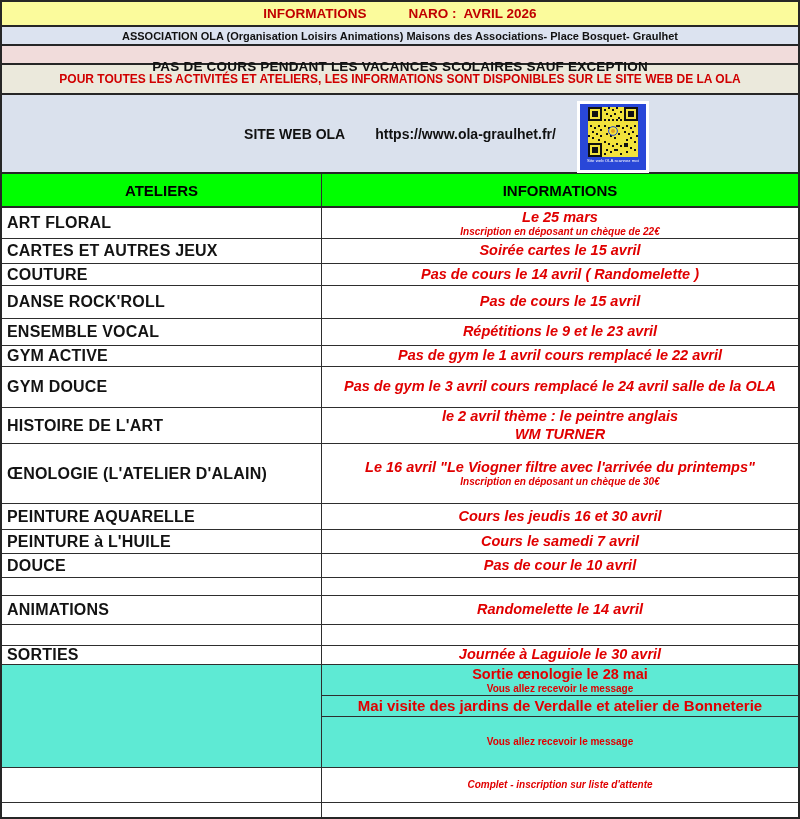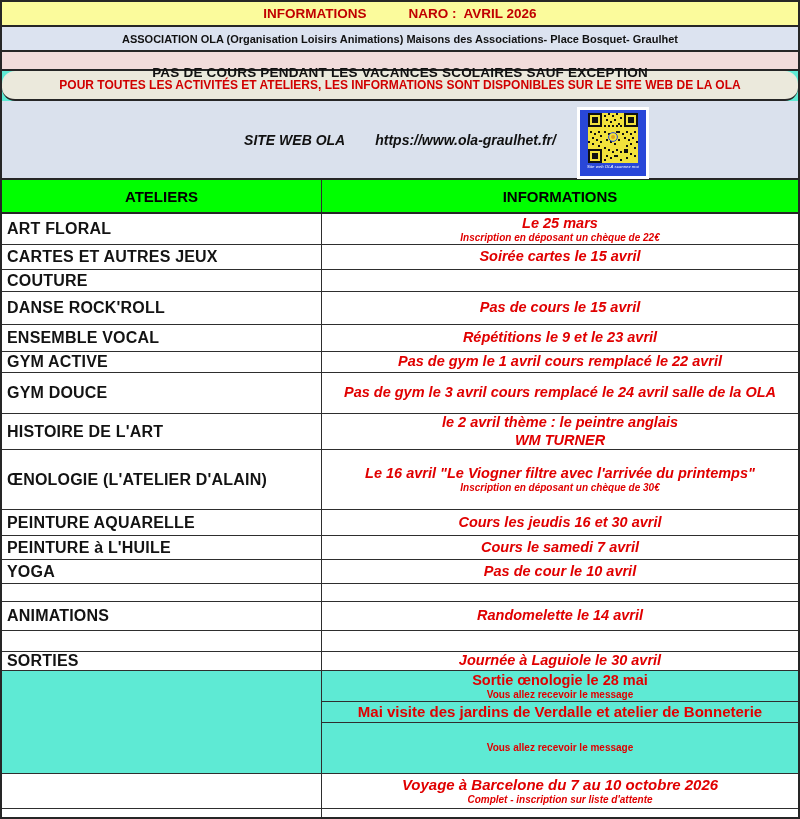--- a/index.html
+++ b/index.html
@@ -14,27 +14,27 @@
   }
   .band{
     box-sizing:border-box;
     border-bottom:2px solid #262626;
     display:flex;align-items:center;justify-content:center;
     text-align:center;
   }
   .band-yellow{height:25px;background:#fbfb9c;}
   .band-yellow .t{font-weight:bold;font-size:13.5px;color:#c00000;white-space:pre;}
   .band-yellow .gap{display:inline-block;width:42px;}
-  .band-assoc{height:25px;background:#dce3f0;text-align:right;}
+  .band-assoc{height:19px;background:#dce3f0;text-align:right;}
   .band-assoc .t{font-weight:bold;font-size:11px;color:#111;}
   .band-pink{height:19px;background:#f1dcdb;}
   .band-pink .t{font-weight:bold;font-size:13.5px;color:#111;letter-spacing:0.2px;margin-top:24px;}
-  .band-beige{height:30px;background:#ebe9dc;border-radius:13px;}
+  .band-beige{height:30px;background:#ebe9dc;}
   .band-beige .t{font-weight:bold;font-size:12px;color:#d00000;}
-  .band-qr{height:79px;background:#dae1ed;position:relative;font-style:italic;}
+  .band-qr{height:79px;background:#dae1ed;position:relative;}
   .band-qr .t{font-weight:bold;font-size:14px;color:#111;white-space:pre;}
   .band-qr .gap{display:inline-block;width:30px;}
   .qr-box{
     position:absolute;left:575px;top:6px;width:66px;height:66px;
     background:#ffffff;padding:3px;box-sizing:content-box;
   }
   .qr-inner{width:100%;height:100%;background:#2947d8;display:flex;flex-direction:column;align-items:center;}
   .qr-inner svg{display:block;width:54px;height:50px;margin-top:3px;}
   .qr-caption{color:#ffffff;font-size:6px;transform:scale(0.72);transform-origin:center top;white-space:nowrap;margin-top:1px;}
   .band-green{height:34px;background:#00ff00;padding:0;justify-content:flex-start;}
@@ -194,20 +194,23 @@
     </div>
   </div>
   <div class="trow" style="height:25px">
     <div class="tl">CARTES ET AUTRES JEUX</div>
     <div class="tc">
         <div class="main">Soirée cartes le 15 avril</div>
       </div>
   </div>
   <div class="trow" style="height:22px">
     <div class="tl">COUTURE</div>
+    <div class="tc">
+        <div class="main">Pas de cours le 14 avril ( Randomelette )</div>
+      </div>
   </div>
   <div class="trow" style="height:33px">
     <div class="tl">DANSE ROCK'ROLL</div>
     <div class="tc">
         <div class="main">Pas de cours le 15 avril</div>
       </div>
   </div>
   <div class="trow" style="height:27px">
     <div class="tl">ENSEMBLE VOCAL</div>
     <div class="tc">
@@ -246,21 +249,21 @@
         <div class="main">Cours les jeudis 16 et 30 avril</div>
       </div>
   </div>
   <div class="trow" style="height:24px">
     <div class="tl">PEINTURE à L'HUILE</div>
     <div class="tc">
         <div class="main">Cours le samedi 7 avril</div>
       </div>
   </div>
   <div class="trow" style="height:24px">
-    <div class="tl">YOGA</div>
+    <div class="tl">DOUCE</div>
     <div class="tc">
         <div class="main">Pas de cour le 10 avril</div>
       </div>
   </div>
   <div class="trow" style="height:18px">
     <div class="tl"></div>
       <div class="tc"></div>
   </div>
   <div class="trow" style="height:29px">
     <div class="tl">ANIMATIONS</div>
@@ -291,21 +294,20 @@
       </div>
       <div class="srow" style="height:51px">
         <div class="sub">Vous allez recevoir le message</div>
       </div>
     </div>
   </div>
 
   <div class="trow" style="height:35px">
     <div class="tl"></div>
     <div class="tc">
-      <div class="main big">Voyage à Barcelone du 7 au 10 octobre 2026</div>
       <div class="sub">Complet -  inscription sur liste d'attente</div>
     </div>
   </div>
   <div class="trow" style="height:14px">
     <div class="tl"></div>
       <div class="tc"></div>
   </div>
 
 </div>
 

